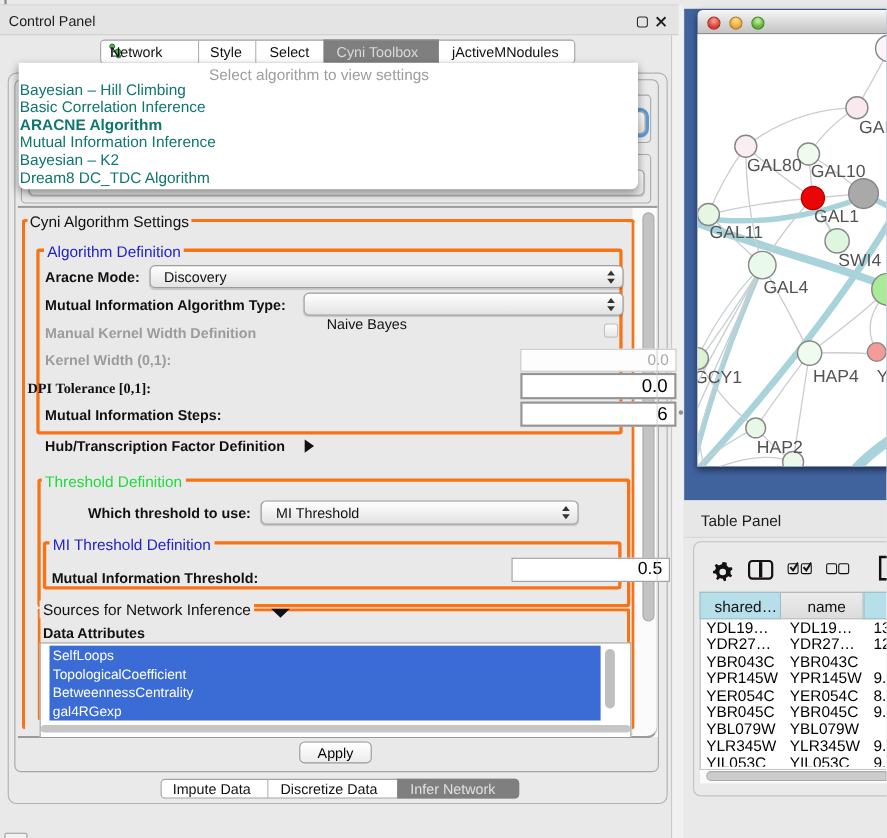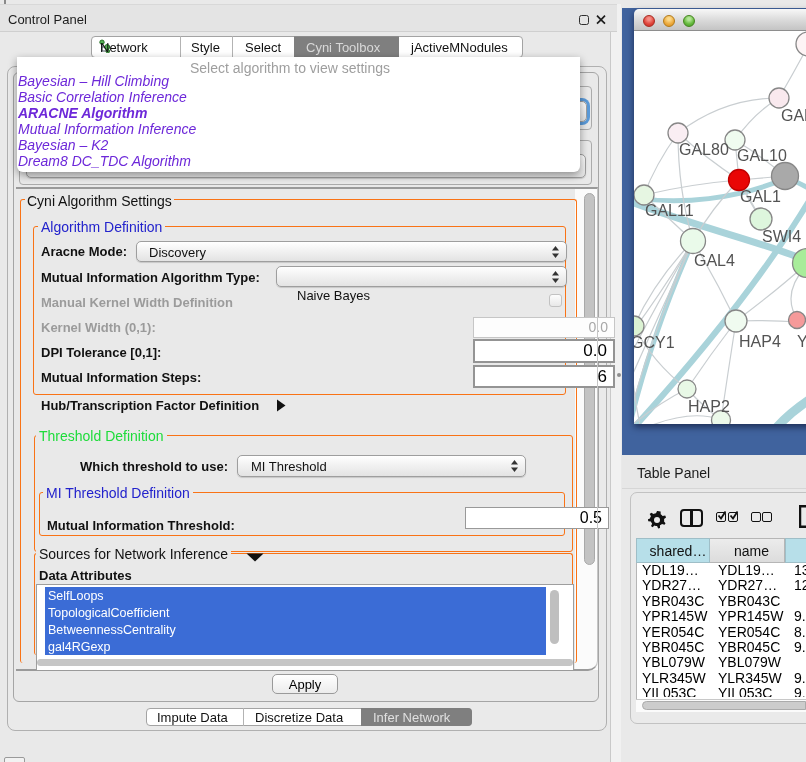--- a/index.html
+++ b/index.html
@@ -1,20 +1,20 @@
 <!DOCTYPE html>
 <html><head><meta charset="utf-8">
 <style>
 *{margin:0;padding:0;box-sizing:border-box;}
 html,body{width:806px;height:762px;overflow:hidden;font-family:"Liberation Sans",sans-serif;background:#e9e9e9;}
 .abs{position:absolute;}
 body{position:relative;}
 .lbl{position:absolute;font-size:13px;font-weight:bold;color:#111;white-space:nowrap;}
 .glbl{position:absolute;font-size:13px;font-weight:bold;color:#9b9b9b;white-space:nowrap;}
-.grp{position:absolute;border:1px solid #f97316;border-radius:3px;}
+.grp{position:absolute;border:3px solid #f97316;border-radius:3px;}
 .gt{position:absolute;top:-8px;left:4px;background:#e9e9e9;padding:0 3px;font-size:14px;white-space:nowrap;}
 .combo{position:absolute;border-radius:5px;background:linear-gradient(#ffffff,#f2f2f2 45%,#e3e3e3);border:1px solid #9e9e9e;box-shadow:0 1px 1px rgba(0,0,0,0.15);}
 .combo .ar{position:absolute;right:6px;top:50%;transform:translateY(-50%);}
 .combo .tx{position:absolute;left:12px;top:50%;transform:translateY(-50%);font-size:13px;color:#111;white-space:nowrap;}
 .field{position:absolute;background:#fff;font-size:13px;color:#000;text-align:right;line-height:20px;padding-right:6px;margin-left:48px;}
 </style></head>
 <body>
 
 <div class="abs" style="left:0;top:0;width:622px;height:762px;background:#e9e9e9;"></div>
 <div class="abs" style="left:610px;top:32px;width:11px;height:730px;background:#f1f1f1;border-left:1px solid #c9c9c9;"></div>
@@ -75,21 +75,21 @@
     <span class="tx" style="left:20px;margin-top:18px;">Naive Bayes</span>
     <svg class="ar" width="9" height="13" viewBox="0 0 9 13">
       <path d="M4.5 0.5 L8 5 H1 Z" fill="#333"></path>
       <path d="M4.5 12.5 L8 8 H1 Z" fill="#333"></path>
     </svg>
   </div>
 <div class="glbl" style="left:41px;top:295px;">Manual Kernel Width Definition</div>
 <div class="abs" style="left:549px;top:294px;width:13px;height:13px;border:1px solid #c2c2c2;border-radius:3px;background:linear-gradient(#fdfdfd,#e8e8e8);"></div>
 <div class="glbl" style="left:41px;top:320px;">Kernel Width (0,1):</div>
 <div class="field" style="left:425px;top:317px;width:142px;height:21px;background:#fdfdfd;border:1px solid #c6c6c6;color:#a8a8a8;font-size:14px;line-height:19px;">0.0</div>
-<div class="lbl" style="left:41px;top:345px;">DPI Tolerance [0,1]:</div>
+<div class="lbl" style="left:25px;top:345px;font-family:Liberation Serif, serif;">DPI Tolerance [0,1]:</div>
 <div class="field" style="left:425px;top:339px;width:142px;height:24px;border:2px solid #949494;font-size:17px;line-height:20px;">0.0</div>
 <div class="lbl" style="left:41px;top:370px;">Mutual Information Steps:</div>
 <div class="field" style="left:425px;top:365px;width:142px;height:23px;border:2px solid #949494;font-size:17px;line-height:19px;">6</div>
 
 <div class="lbl" style="left:41px;top:398px;">Hub/Transcription Factor Definition</div>
 <svg class="abs" style="left:276px;top:399px;" width="10" height="13" viewBox="0 0 10 13">
     <path d="M1 0.5 L9.5 6.5 L1 12.5 Z" fill="#111"></path>
   </svg>
 
 <div class="grp" style="left:34px;top:435px;width:539px;height:117px;">
@@ -280,18 +280,18 @@
 9.
 
 9.
 9.</div>
 </div>
 <div class="abs" style="left:636px;top:699px;width:170px;height:13px;background:#fbfbfb;border-top:1px solid #c8c8c8;"></div>
 <div class="abs" style="left:642px;top:701px;width:164px;height:9px;background:#cccccc;border:1px solid #ababab;border-radius:5px 0 0 5px;"></div>
 
 <div class="abs" style="left:17px;top:57px;width:563px;height:115px;background:#fff;border-radius:0 0 6px 6px;box-shadow:0 3px 8px rgba(0,0,0,0.4);"></div>
 <div class="abs" style="left:17px;top:60px;width:546px;text-align:center;font-size:14px;color:#9e9e9e;">Select algorithm to view settings</div>
-<div class="abs" style="left:18px;top:72.8px;font-size:14px;color:#6d28d9;line-height:16.1px;white-space:pre;font-style:italic;">Bayesian – Hill Climbing
+<div class="abs" style="left:18px;top:72.8px;font-size:14px;color:#0f766e;line-height:16.1px;white-space:pre;">Bayesian – Hill Climbing
 Basic Correlation Inference
 <b>ARACNE Algorithm</b>
 Mutual Information Inference
 Bayesian – K2
 Dream8 DC_TDC Algorithm</div>
 
 </body></html>

